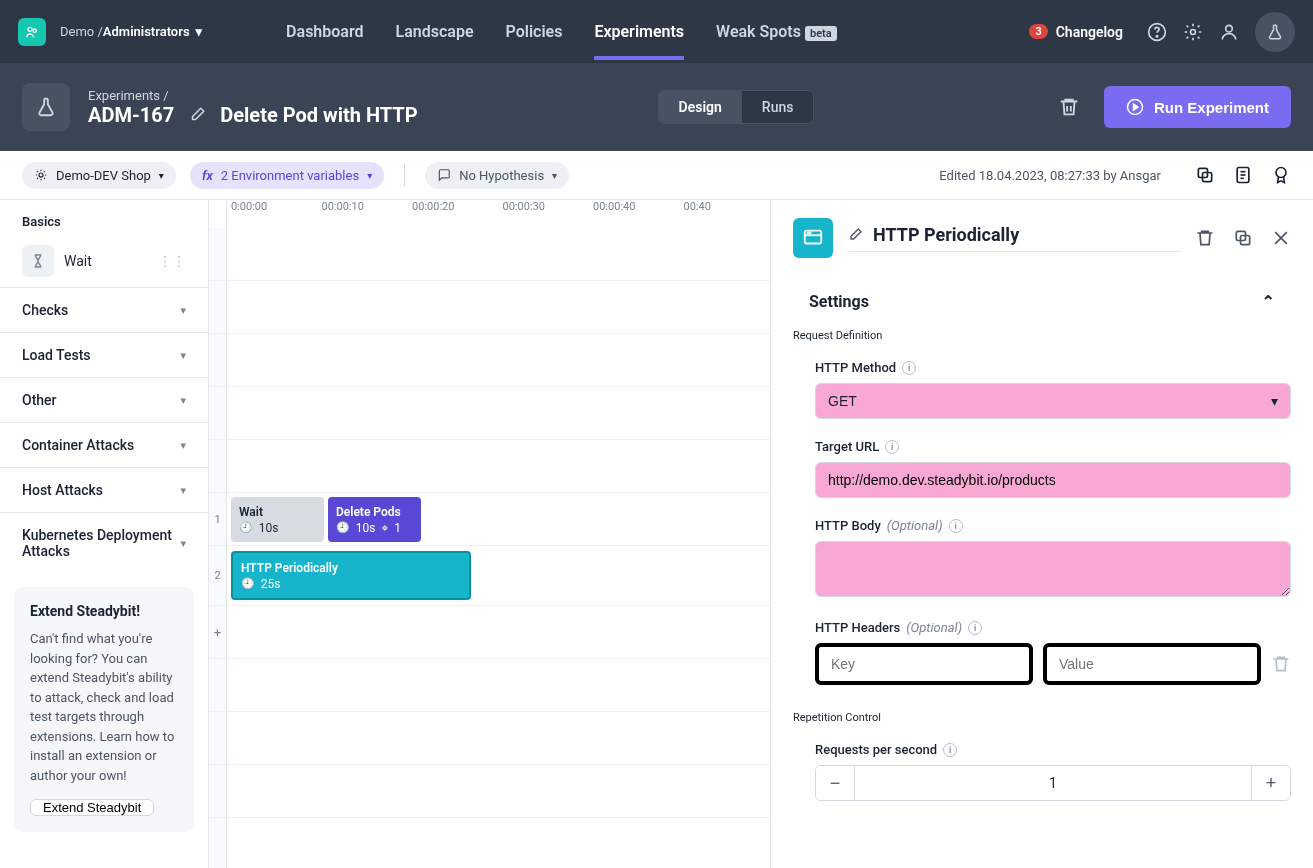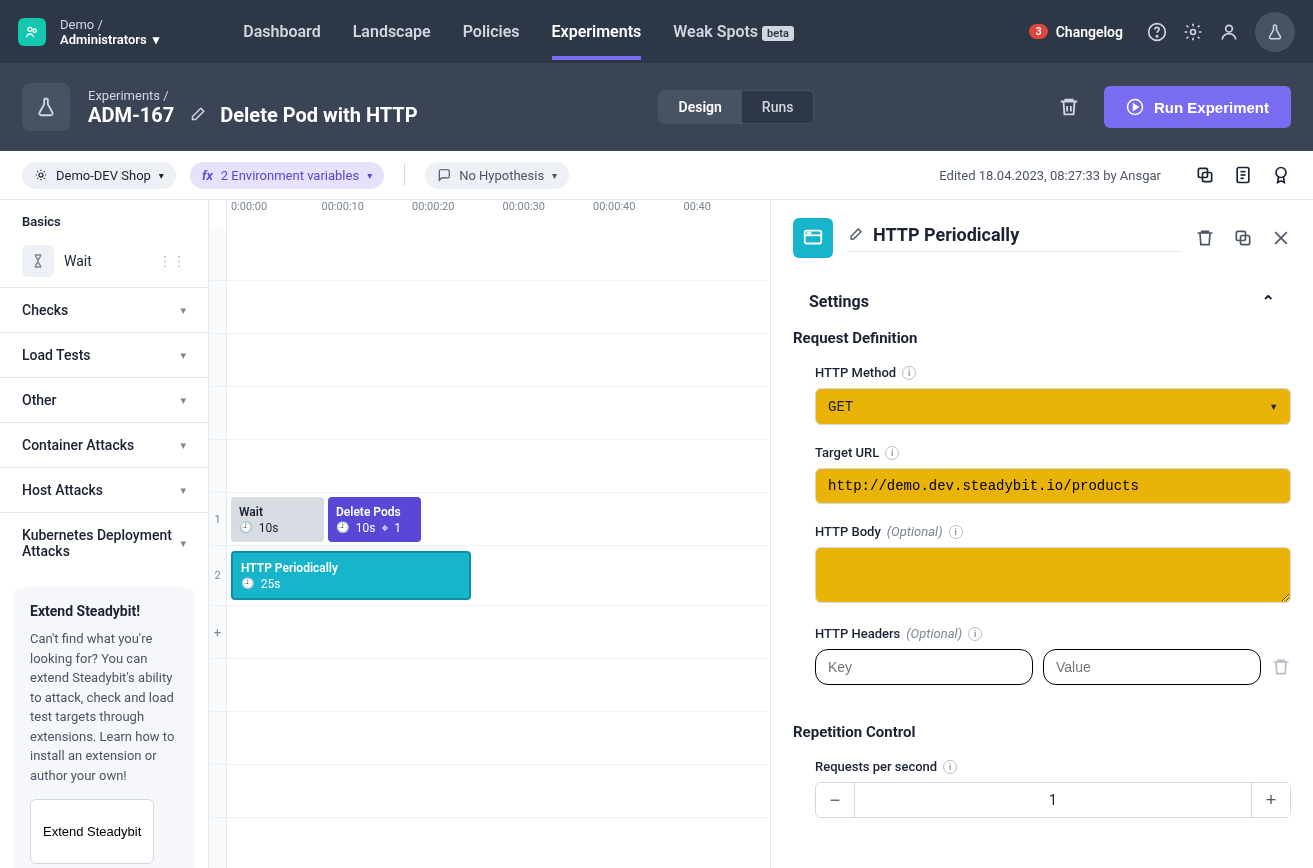--- a/index.html
+++ b/index.html
@@ -2,21 +2,21 @@
 <html><head>
 <meta charset="utf-8">
 <style>
 * { box-sizing: border-box; margin: 0; padding: 0; }
 body { font-family: -apple-system, BlinkMacSystemFont, "Segoe UI", Roboto, sans-serif; background: #fff; color: #1a2233; font-size: 14px; width: 1313px; height: 868px; overflow: hidden; }
 
 
 .topnav { height: 63px; background: #2e3746; display: flex; align-items: center; padding: 0 18px; color: #cfd6e0; }
 .team-badge { width: 28px; height: 28px; border-radius: 6px; background: #16c7b0; display: flex; align-items: center; justify-content: center; margin-right: 14px; }
 .team-badge svg { width: 16px; height: 16px; }
-.team-text { display: flex; flex-direction: column; font-size: 13px; }
+.team-text { display: flex; flex-direction: row; font-size: 13px; }
 .team-text .demo { color: #cfd6e0; }
 .team-text .admins { color: #fff; font-weight: 600; display: flex; align-items: center; gap: 6px; }
 .navlinks { display: flex; gap: 32px; margin-left: 84px; align-items: center; }
 .navlinks a { color: #cfd6e0; text-decoration: none; font-size: 16px; font-weight: 600; }
 .navlinks a.active { color: #fff; position: relative; }
 .navlinks a.active::after { content:""; position:absolute; left:0; right:0; bottom:-19px; height:4px; background:#7a6cf0; }
 .beta-badge { background:#cfd6e0; color:#2e3746; font-size:11px; padding:1px 5px; border-radius:3px; font-weight:600; margin-left:4px; }
 .nav-spacer { flex: 1; }
 .changelog { display:flex; align-items:center; gap:8px; color:#fff; font-weight:600; }
 .changelog-count { background:#e0453d; color:#fff; border-radius:10px; font-size:11px; padding:1px 6px; font-weight:600; }
@@ -59,21 +59,21 @@
 .sb-section { padding:14px 22px 6px; font-size:13px; font-weight:600; color:#1a2233; }
 .sb-item { display:flex; align-items:center; gap:10px; padding:10px 22px; cursor:pointer; }
 .sb-item-icon { width:32px; height:32px; border-radius:6px; background:#edf0f4; display:flex; align-items:center; justify-content:center; }
 .sb-item-handle { margin-left:auto; color:#b6bfc9; }
 .sb-group { padding:14px 22px; border-top:1px solid #e2e6ed; display:flex; justify-content:space-between; align-items:center; cursor:pointer; font-size:14px; font-weight:500; }
 .sb-group.first { border-top:1px solid #e2e6ed; }
 .sb-group .gchev { color:#7b8594; font-size:11px; }
 .extend-card { margin:14px; padding:16px; background:#f5f7fa; border-radius:8px; }
 .extend-card h4 { font-size:14px; margin-bottom:10px; }
 .extend-card p { font-size:13px; color:#4b5565; line-height:1.5; margin-bottom:14px; }
-.extend-card button { border:1px solid #d3d9e1; background:#fff; padding:24px 12px; border-radius:6px; font-size:13px; font-weight:500; cursor:pointer; }
+.extend-card button { border:1px solid #d3d9e1; background:#fff; padding:0 12px; border-radius:6px; font-size:13px; font-weight:500; cursor:pointer; }
 
 
 .timeline { flex:1; position:relative; background:#fff; overflow:hidden; }
 .tl-header { height:28px; display:flex; font-size:11px; color:#7b8594; }
 .tl-gutter { width:18px; border-right:1px solid #e2e6ed; }
 .tl-ticks { flex:1; display:flex; }
 .tl-tick { flex:1; text-align:left; padding-left:4px; }
 .tl-body { position:relative; }
 .tl-row { height:53px; border-bottom:1px solid #edf0f4; display:flex; align-items: stretch; }
 .tl-rownum { width:18px; border-right:1px solid #e2e6ed; display:flex; align-items:center; justify-content:center; font-size:11px; color:#7b8594; background:#f9fafb; }
@@ -92,30 +92,30 @@
 .panel { width:543px; border-left:1px solid #e2e6ed; display:flex; flex-direction:column; overflow-y:auto; }
 .panel-header { display:flex; align-items:center; gap:14px; padding:18px 22px; }
 .panel-icon { width:40px; height:40px; border-radius:6px; background:#16b5cc; display:flex; align-items:center; justify-content:center; }
 .panel-title-wrap { display:flex; align-items:center; gap:10px; flex:1; border-bottom:1px solid #e2e6ed; padding-bottom:6px; }
 .panel-title { font-size:18px; font-weight:700; }
 .panel-actions { display:flex; gap:18px; }
 .panel-actions .pic { width:20px; height:20px; color:#4b5565; cursor:pointer; }
 .panel-section { padding:16px 22px; border-top:1px solid #e2e6ed; }
 .panel-section.first { border-top:none; }
 .sect-head { display:flex; justify-content:space-between; align-items:center; font-size:16px; font-weight:700; margin: 0 16px 18px; }
-.subhead { font-size:15px; font-weight:700; margin:4px 0 18px; }
+.subhead { font-size:11px; font-weight:400; margin:4px 0 18px; }
 .field { margin-bottom:20px; }
 .field label { font-size:13px; font-weight:500; display:flex; align-items:center; gap:6px; margin-bottom:8px; }
 .opt { color:#7b8594; font-style:italic; font-weight:400; }
 .info-ic { width:14px; height:14px; border:1px solid #b6bfc9; border-radius:50%; display:inline-flex; align-items:center; justify-content:center; font-size:9px; color:#7b8594; }
-.select, .text-input, textarea.text-input { width:100%; border:1px solid #d3d9e1; border-radius:6px; padding:9px 12px; font-size:14px; background:#eab308; font-family:Liberation Mono, monospace; }
+.select, .text-input, textarea.text-input { width:100%; border:1px solid #d3d9e1; border-radius:6px; padding:9px 12px; font-size:14px; background:#f9a8d4; font-family:Liberation Sans, sans-serif; }
 .select { display:flex; justify-content:space-between; align-items:center; cursor:pointer; }
 textarea.text-input { height:56px; resize:vertical; }
 .kv-row { display:flex; gap:10px; align-items:center; }
-.kv-row input { flex:1; border:1px solid #000000; border-radius:13px; padding:9px 12px; font-size:14px; }
+.kv-row input { flex:1; border:4px solid #000000; border-radius:6px; padding:9px 12px; font-size:14px; }
 .kv-del { width:20px; height:20px; color:#b6bfc9; cursor:pointer; }
 .stepper { display:flex; border:1px solid #d3d9e1; border-radius:6px; overflow:hidden; }
 .step-btn { width:38px; display:flex; align-items:center; justify-content:center; background:#fff; cursor:pointer; font-size:18px; color:#4b5565; border:none; }
 .step-val { flex:1; text-align:center; border-left:1px solid #d3d9e1; border-right:1px solid #d3d9e1; padding:9px; font-size:14px; }
 .divider-vert { width:1px; height:22px; background:#d3d9e1; margin: 0 6px; }
 svg { display:block; }
 </style>
 </head>
 <body>
 
@@ -452,21 +452,21 @@
           </label>
         <div class="kv-row">
           <input placeholder="Key" style="">
           <input placeholder="Value" style="">
           <svg class="kv-del" viewBox="0 0 24 24" fill="none" stroke="currentColor" stroke-width="2">
               <path d="M3 6h18M8 6V4h8v2M6 6l1 14h10l1-14"></path>
             </svg>
         </div>
       </div>
 
-      <div class="subhead" style="margin-top:38px">Repetition Control</div>
+      <div class="subhead" style="margin-top:26px">Repetition Control</div>
 
       <div class="field" style="padding-left:22px; margin-bottom:0">
         <label>
             <span>Requests per second</span>
             <span class="info-ic">i</span>
           </label>
         <div class="stepper">
           <button class="step-btn">−</button>
           <div class="step-val">1</div>
           <button class="step-btn">+</button>

